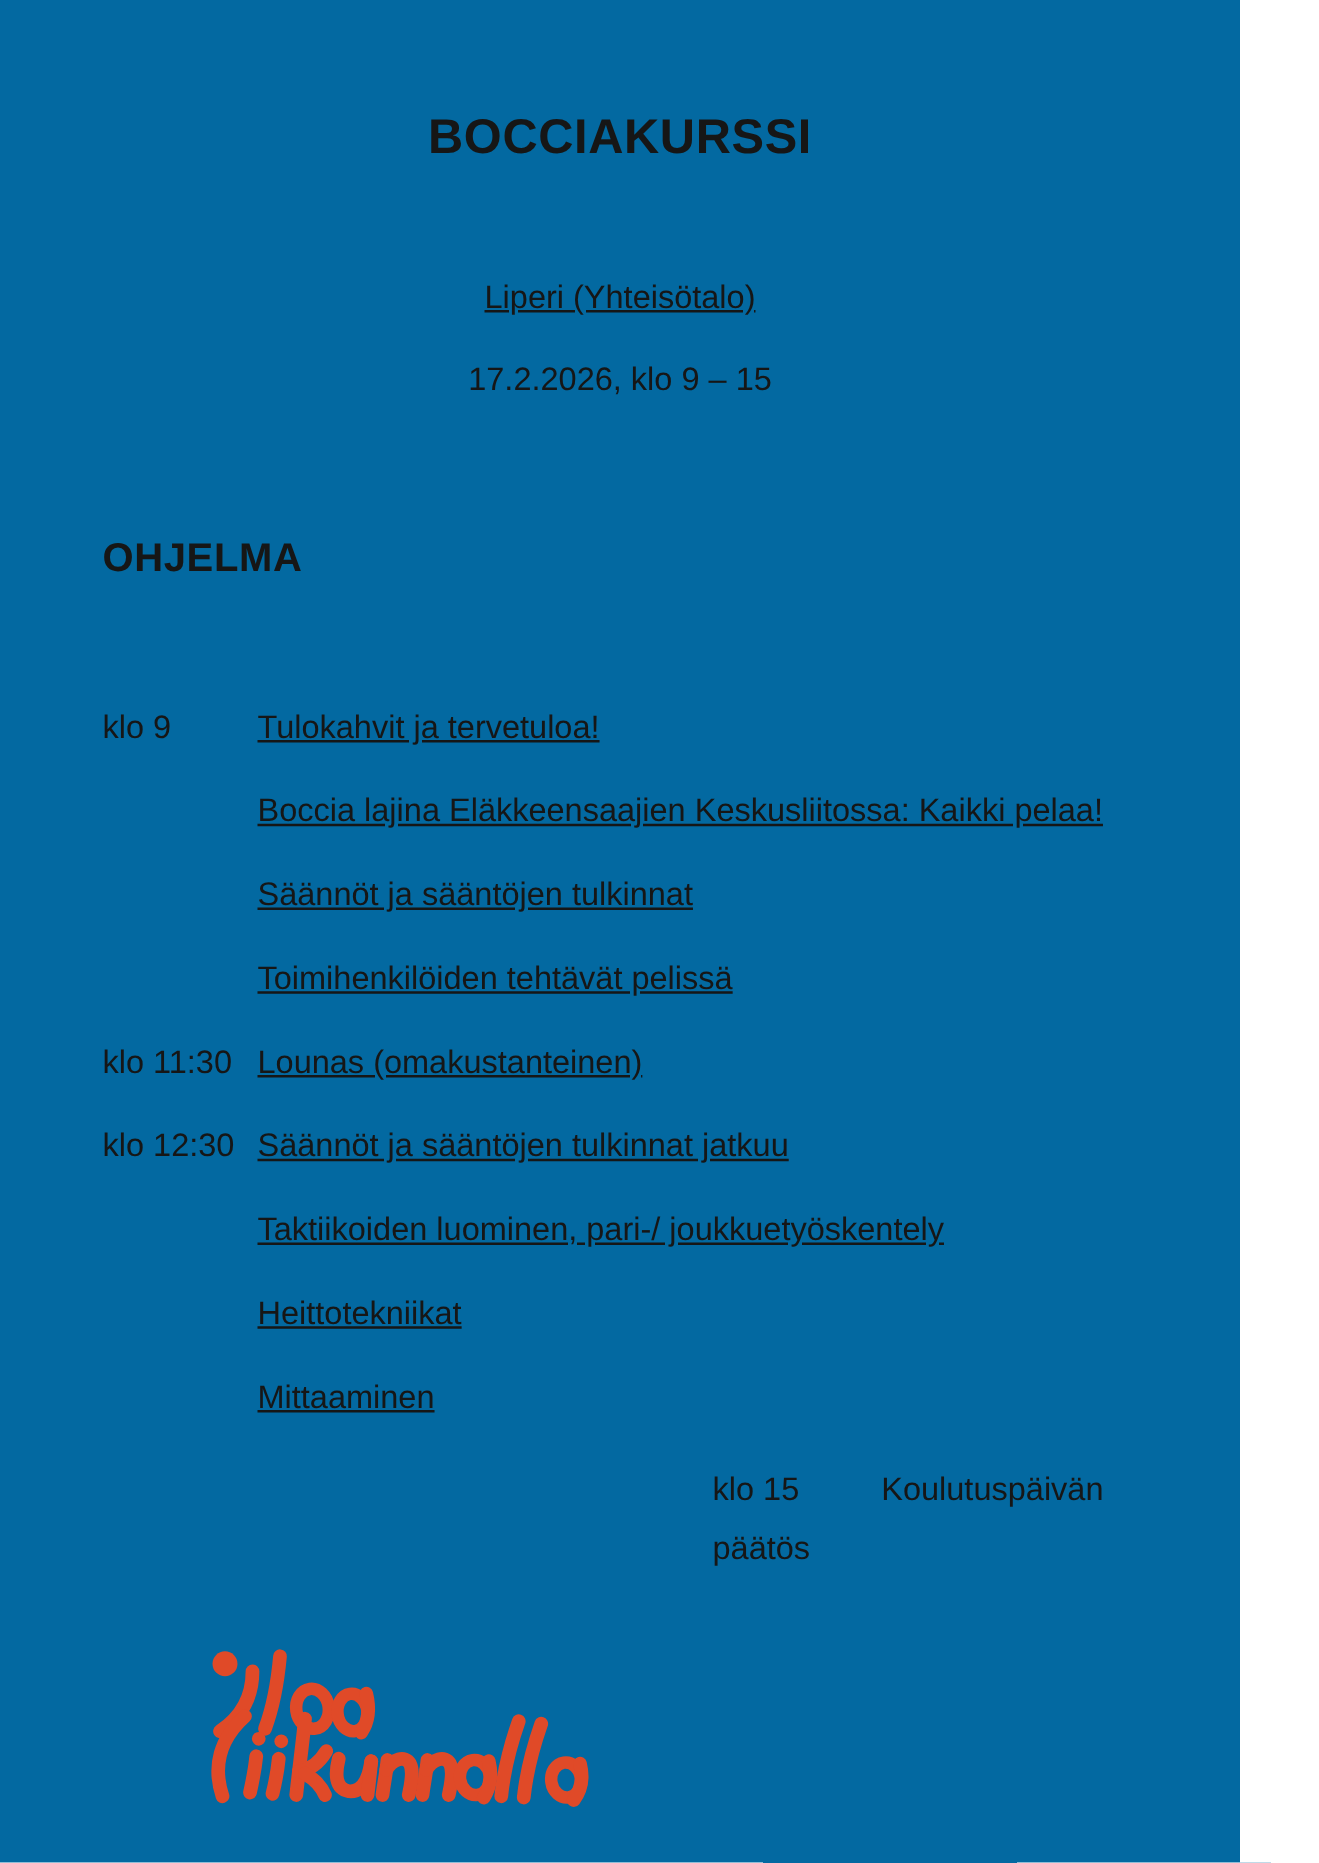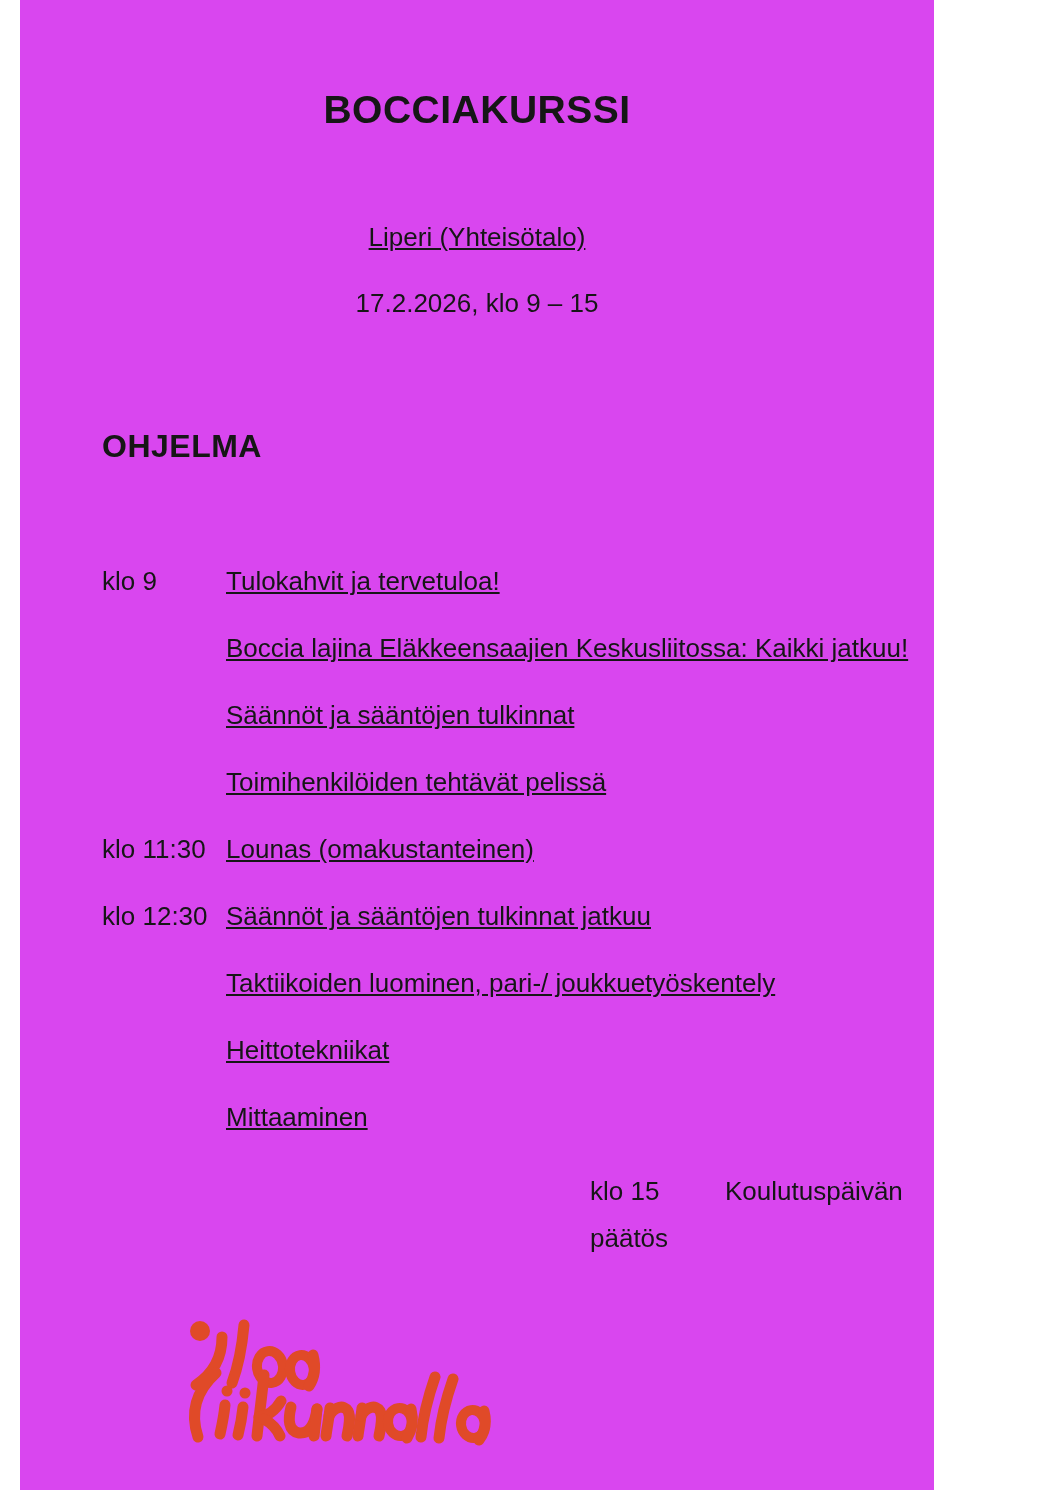--- a/index.html
+++ b/index.html
@@ -2,27 +2,26 @@
 <html><head>
 <meta charset="utf-8">
 <style>
   html, body {
     margin: 0;
     padding: 0;
     background: #ffffff;
   }
   .page {
     position: relative;
-    width: 914px;
+    width: 992px;
     height: 1490px;
-    background: #d946ef;
+    background: #0369a1;
     font-family: "Liberation Sans", sans-serif;
     color: #161616;
     overflow: hidden;
-    margin-left: 20px;
   }
   .doc-title {
     position: absolute;
     top: 88px;
     left: 0;
     width: 100%;
     text-align: center;
     font-size: 39px;
     font-weight: 700;
     letter-spacing: 0.5px;
@@ -120,21 +119,21 @@
 
   <h2 class="program-heading">OHJELMA</h2>
 
   <div class="schedule">
     <div class="schedule-row">
       <span class="time">klo 9</span>
       <span class="text">Tulokahvit ja tervetuloa!</span>
     </div>
     <div class="schedule-row">
       <span class="time"></span>
-      <span class="text">Boccia lajina Eläkkeensaajien Keskusliitossa: Kaikki jatkuu!</span>
+      <span class="text">Boccia lajina Eläkkeensaajien Keskusliitossa: Kaikki pelaa!</span>
     </div>
     <div class="schedule-row">
       <span class="time"></span>
       <span class="text">Säännöt ja sääntöjen tulkinnat</span>
     </div>
     <div class="schedule-row">
       <span class="time"></span>
       <span class="text">Toimihenkilöiden tehtävät pelissä</span>
     </div>
     <div class="schedule-row">

